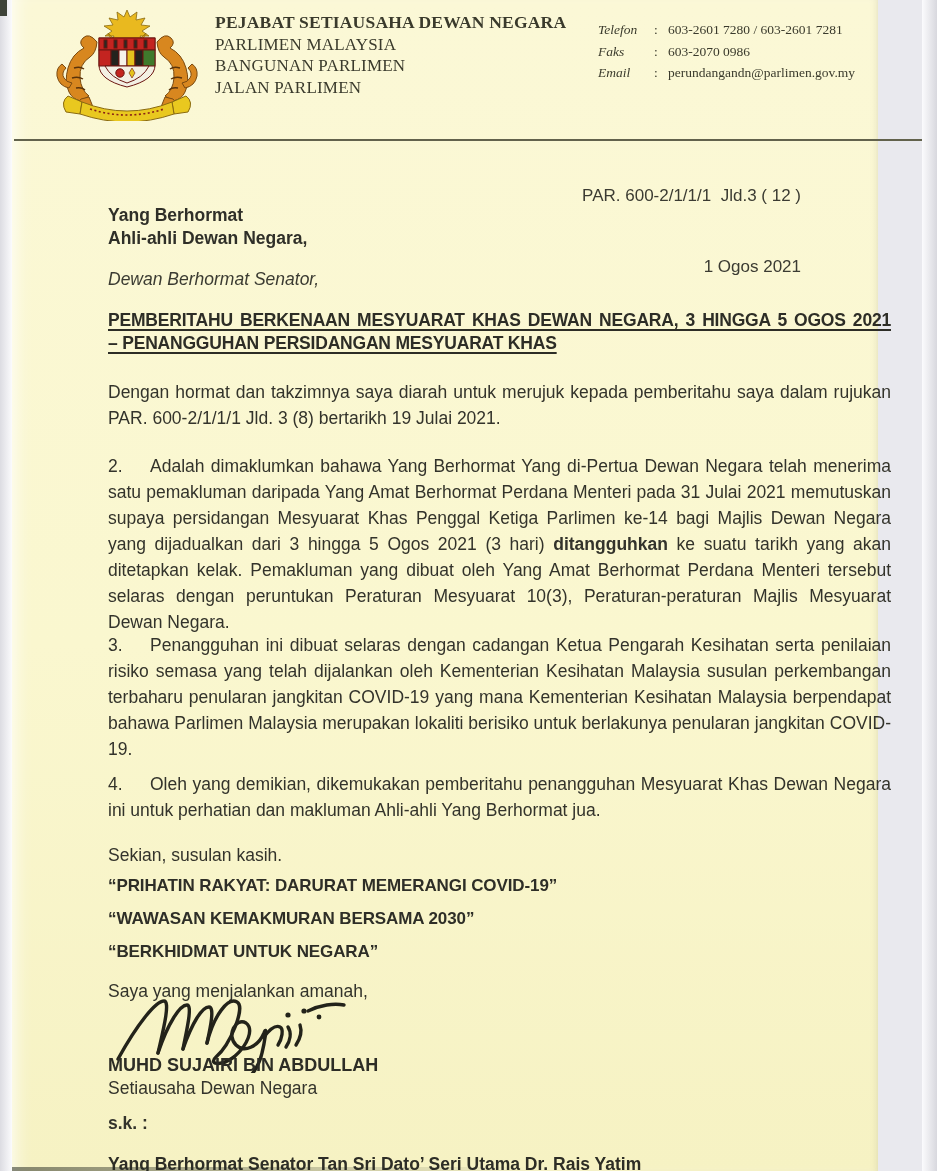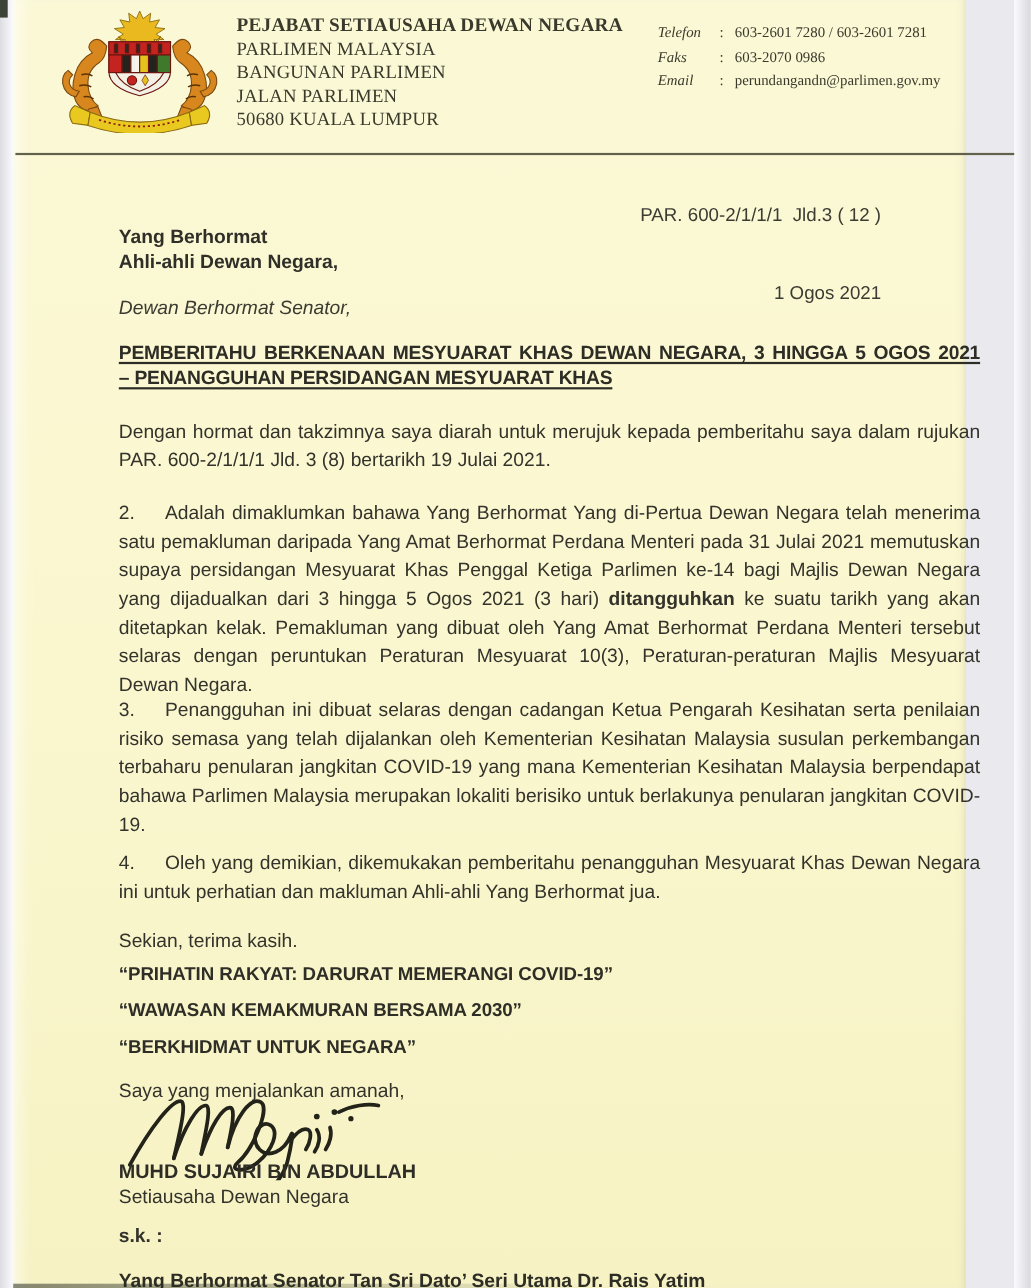--- a/index.html
+++ b/index.html
@@ -135,21 +135,20 @@
         <path d="M38 103 q37 12 74 0"></path>
       </g>
     </svg>
   </div>
 
   <div class="office">
     <div class="l0">PEJABAT SETIAUSAHA DEWAN NEGARA</div>
     <div>PARLIMEN MALAYSIA</div>
     <div>BANGUNAN PARLIMEN</div>
     <div>JALAN PARLIMEN</div>
-    <div>50680 KUALA LUMPUR</div>
   </div>
 
   <div class="contacts">
     <div class="contact-row">
       <span class="contact-label">Telefon</span>
       <span class="contact-colon">:</span>
       <span>603-2601 7280 / 603-2601 7281</span>
     </div>
     <div class="contact-row">
       <span class="contact-label">Faks</span>
@@ -183,21 +182,21 @@
   </div>
 
   <p class="bodytext p1">Dengan hormat dan takzimnya saya diarah untuk merujuk kepada pemberitahu saya dalam rujukan PAR. 600-2/1/1/1 Jld. 3 (8) bertarikh 19 Julai 2021.</p>
 
   <p class="bodytext p2"><span class="pnum">2.</span><span>Adalah dimaklumkan bahawa Yang Berhormat Yang di-Pertua Dewan Negara telah menerima satu pemakluman daripada Yang Amat Berhormat Perdana Menteri pada 31 Julai 2021 memutuskan supaya persidangan Mesyuarat Khas Penggal Ketiga Parlimen ke-14 bagi Majlis Dewan Negara yang dijadualkan dari 3 hingga 5 Ogos 2021 (3 hari) </span><span class="b">ditangguhkan</span><span> ke suatu tarikh yang akan ditetapkan kelak. Pemakluman yang dibuat oleh Yang Amat Berhormat Perdana Menteri tersebut selaras dengan peruntukan Peraturan Mesyuarat 10(3), Peraturan-peraturan Majlis Mesyuarat Dewan Negara.</span></p>
 
   <p class="bodytext p3"><span class="pnum">3.</span><span>Penangguhan ini dibuat selaras dengan cadangan Ketua Pengarah Kesihatan serta penilaian risiko semasa yang telah dijalankan oleh Kementerian Kesihatan Malaysia susulan perkembangan terbaharu penularan jangkitan COVID-19 yang mana Kementerian Kesihatan Malaysia berpendapat bahawa Parlimen Malaysia merupakan lokaliti berisiko untuk berlakunya penularan jangkitan COVID-19.</span></p>
 
   <p class="bodytext p4"><span class="pnum">4.</span><span>Oleh yang demikian, dikemukakan pemberitahu penangguhan Mesyuarat Khas Dewan Negara ini untuk perhatian dan makluman Ahli-ahli Yang Berhormat jua.</span></p>
 
-  <div class="closing">Sekian, terima kasih.</div>
+  <div class="closing">Sekian, susulan kasih.</div>
 
   <div class="slogans">
     <div>“PRIHATIN RAKYAT: DARURAT MEMERANGI COVID-19”</div>
     <div>“WAWASAN KEMAKMURAN BERSAMA 2030”</div>
     <div>“BERKHIDMAT UNTUK NEGARA”</div>
   </div>
 
   <div class="signoff-lead">Saya yang menjalankan amanah,</div>
 
   <div class="signature">

